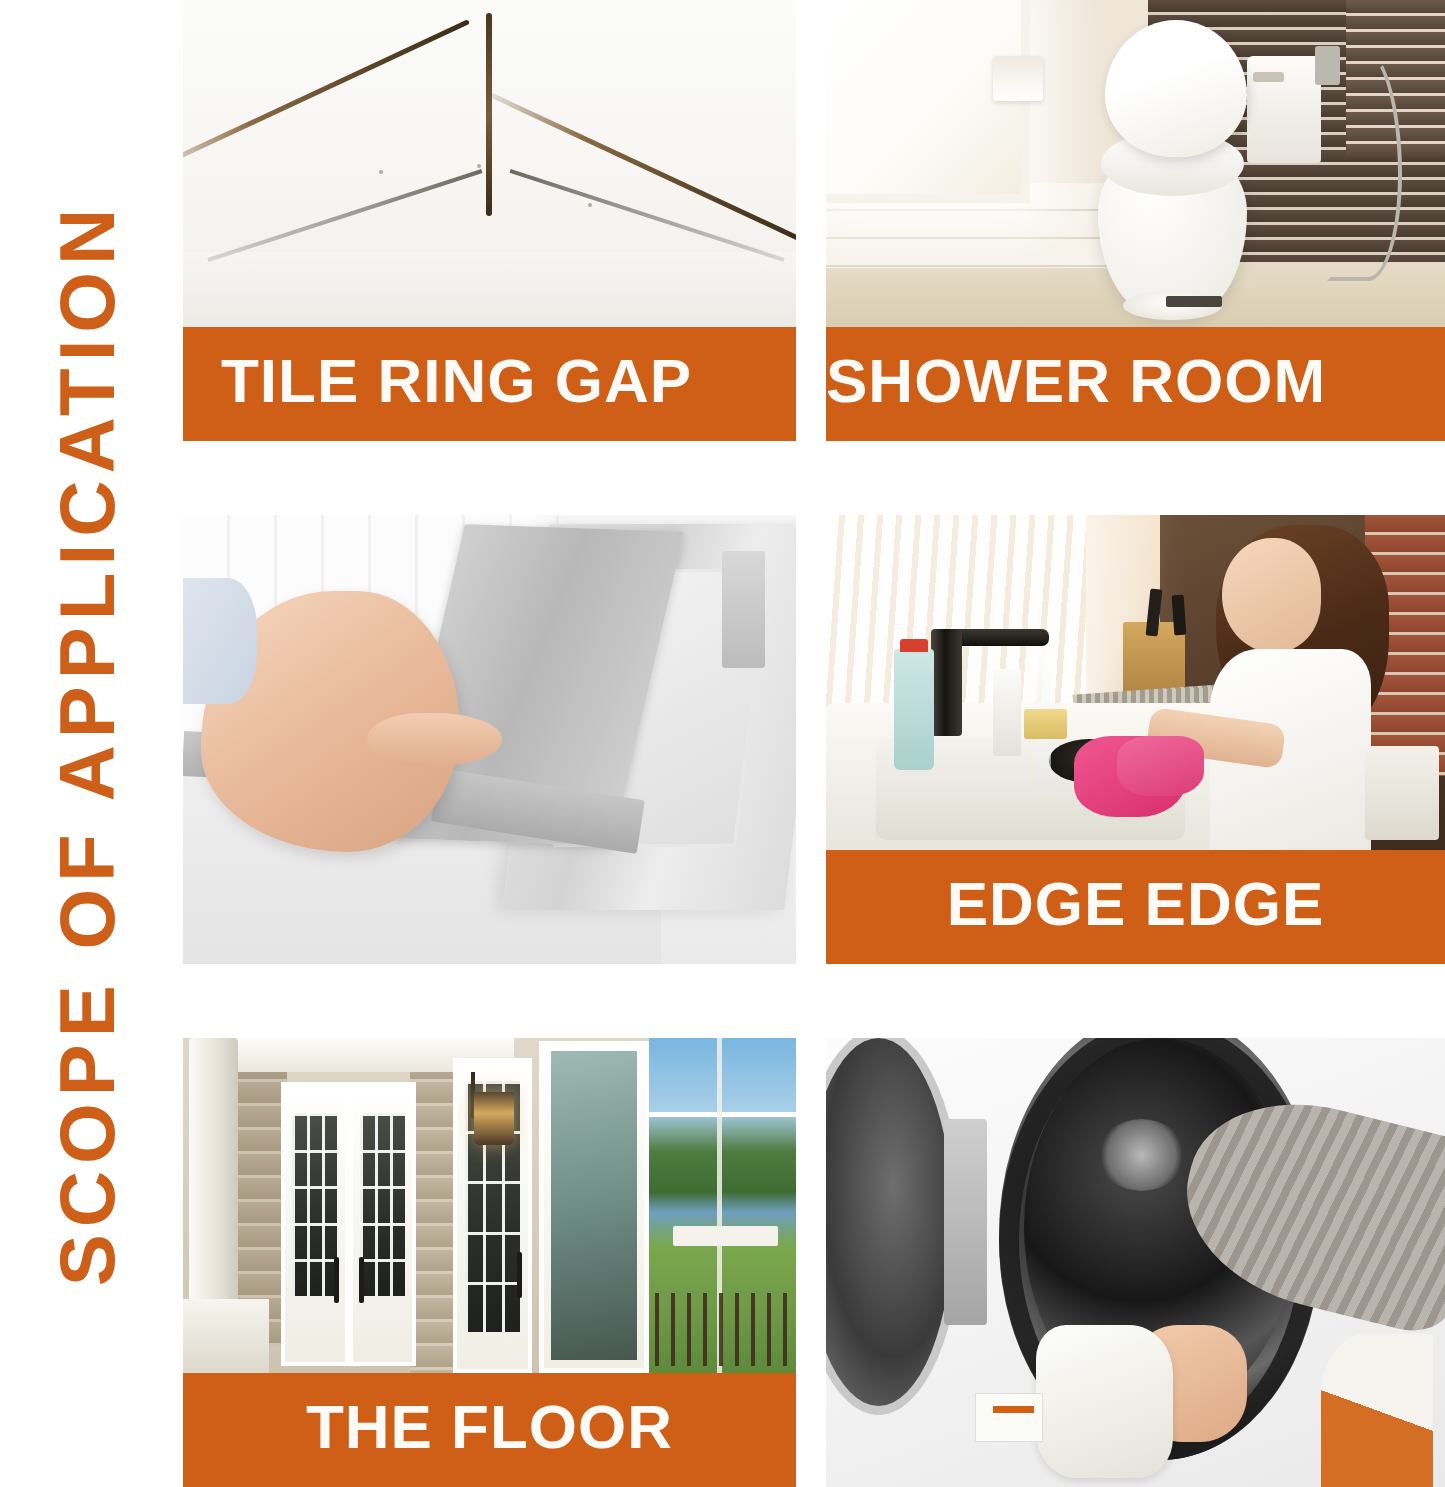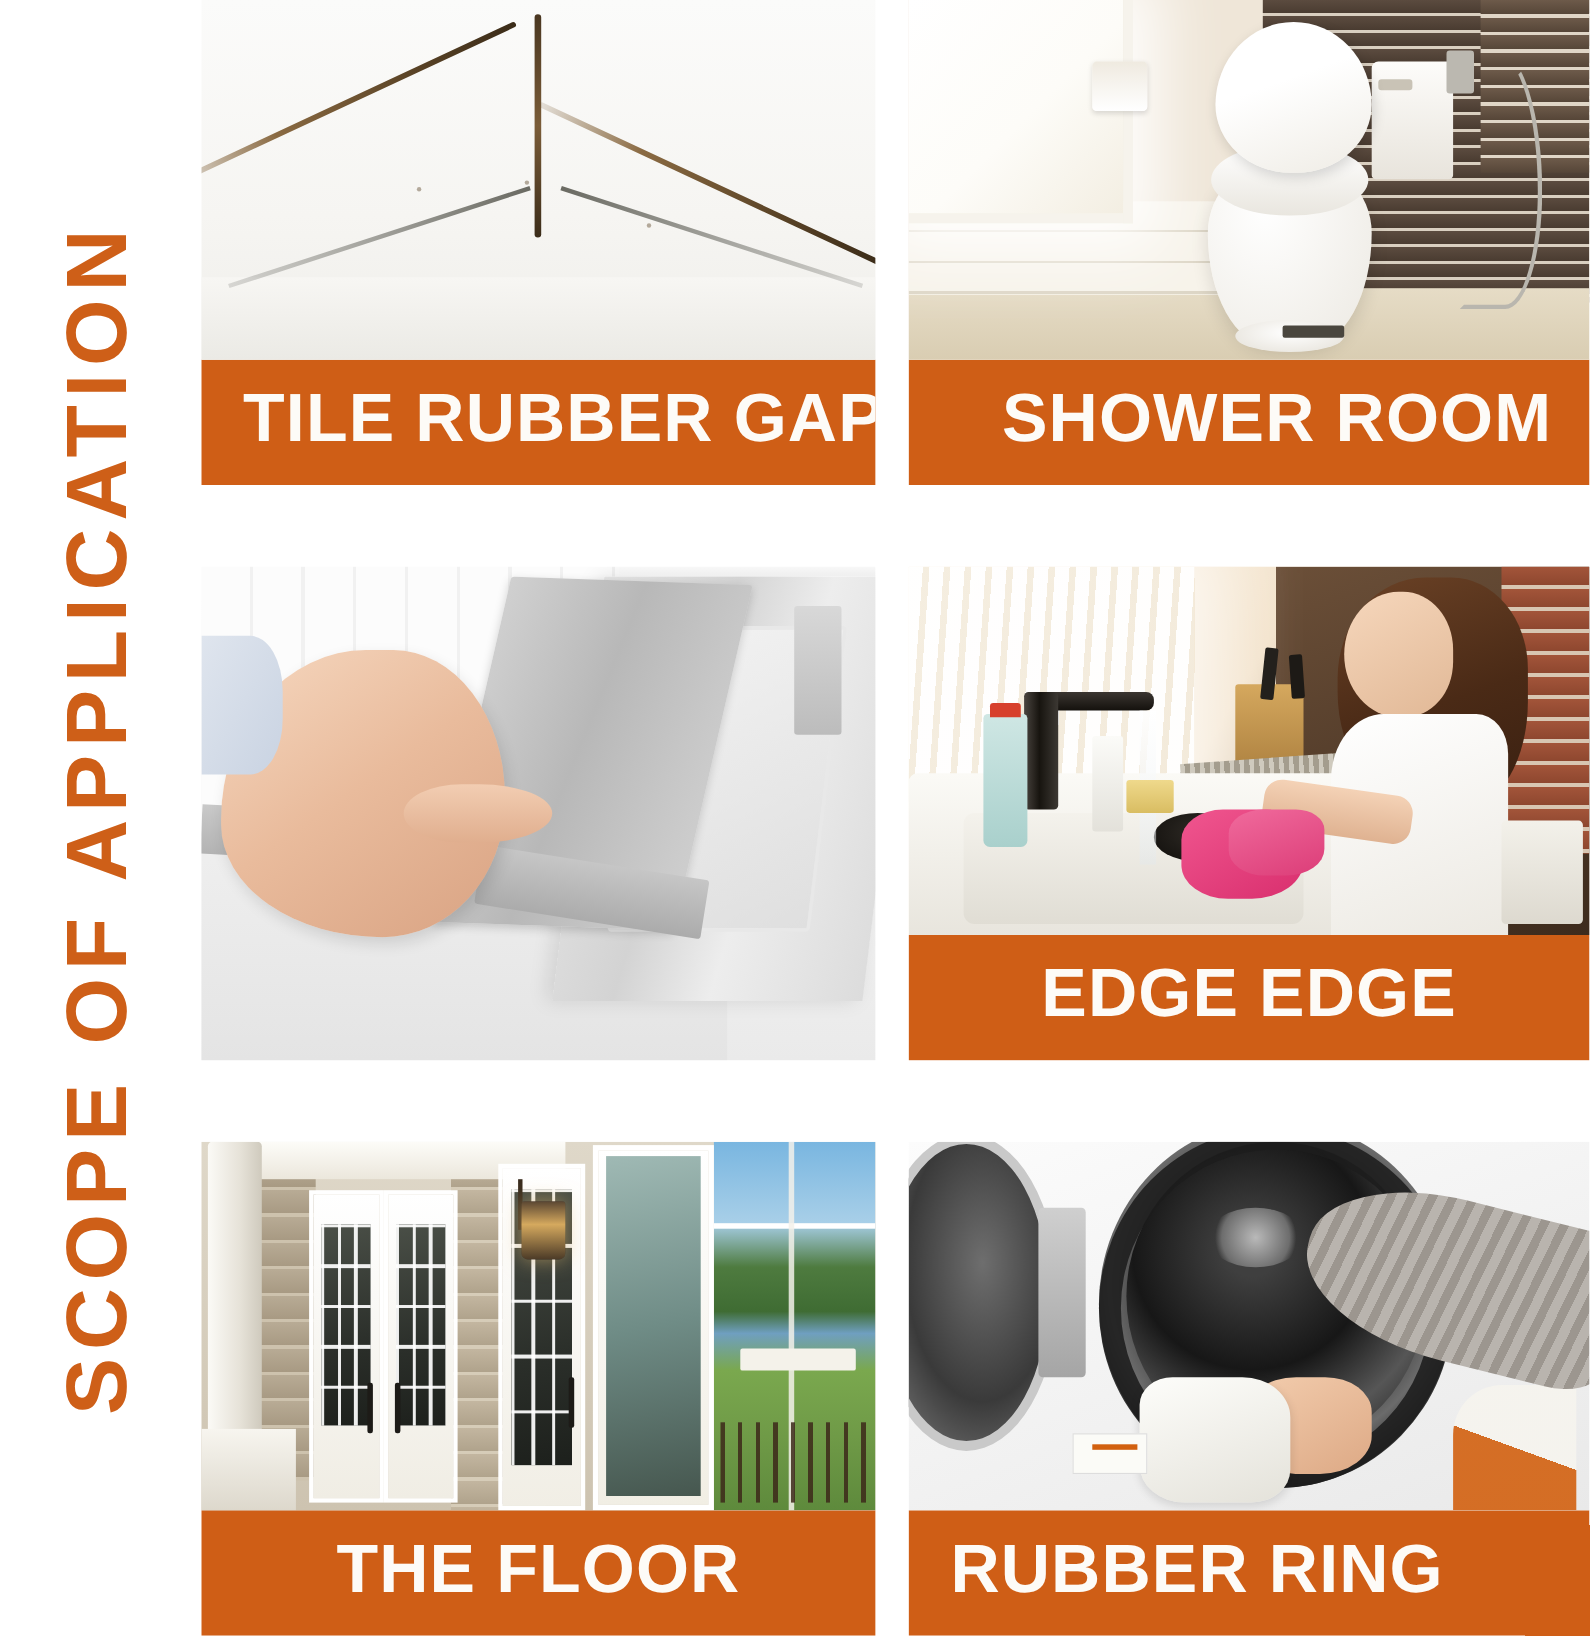--- a/index.html
+++ b/index.html
@@ -74,21 +74,21 @@
     color: #FDFBF7;
     font-size: 62px;
     font-weight: bold;
     letter-spacing: 1px;
     white-space: nowrap;
     line-height: 1;
     width: 100%;
   }
   .cap-left   { text-align: left; padding-left: 38px; }
   .cap-center { text-align: center; }
-  .cap-right  { text-align: right; padding-right: 34px; }
+  .cap-right  { padding-right: 34px; }
 
   
   .p-tile { background: linear-gradient(180deg,#fbfbfa 0%,#f6f5f2 60%,#efeeea 100%); }
   .p-tile .grout {
     position: absolute;
     height: 5px;
     background: linear-gradient(90deg, rgba(120,95,62,.15), #8a6a42 30%, #5a4326 70%, #3b2c19);
     transform-origin: left center;
     border-radius: 3px;
   }
@@ -549,21 +549,21 @@
     <div class="photo p-tile">
       <div class="grout g1"></div>
       <div class="grout g2"></div>
       <div class="grout g3"></div>
       <div class="ledge"></div>
       <div class="speck" style="left:32%;top:52%"></div>
       <div class="speck" style="left:48%;top:50%"></div>
       <div class="speck" style="left:66%;top:62%"></div>
     </div>
     <div class="caption">
-      <div class="caption-text cap-left">TILE RUBBER GAP</div>
+      <div class="caption-text cap-left">TILE RING GAP</div>
     </div>
   </div>
 
   <div class="tile">
     <div class="photo p-shower">
       <div class="wall-light"></div>
       <div class="wall-dark"></div>
       <div class="wall-dark2"></div>
       <div class="floor"></div>
       <div class="baseboard"></div>
@@ -673,18 +673,15 @@
       <div class="drum-shine"></div>
       <div class="gasket"></div>
       <div class="door"></div>
       <div class="hinge"></div>
       <div class="label2"></div>
       <div class="arm"></div>
       <div class="hand"></div>
       <div class="cloth"></div>
       <div class="label1"></div>
     </div>
-    <div class="caption">
-      <div class="caption-text cap-left">RUBBER RING</div>
-    </div>
   </div>
 
 </div>
 
 </body></html>

